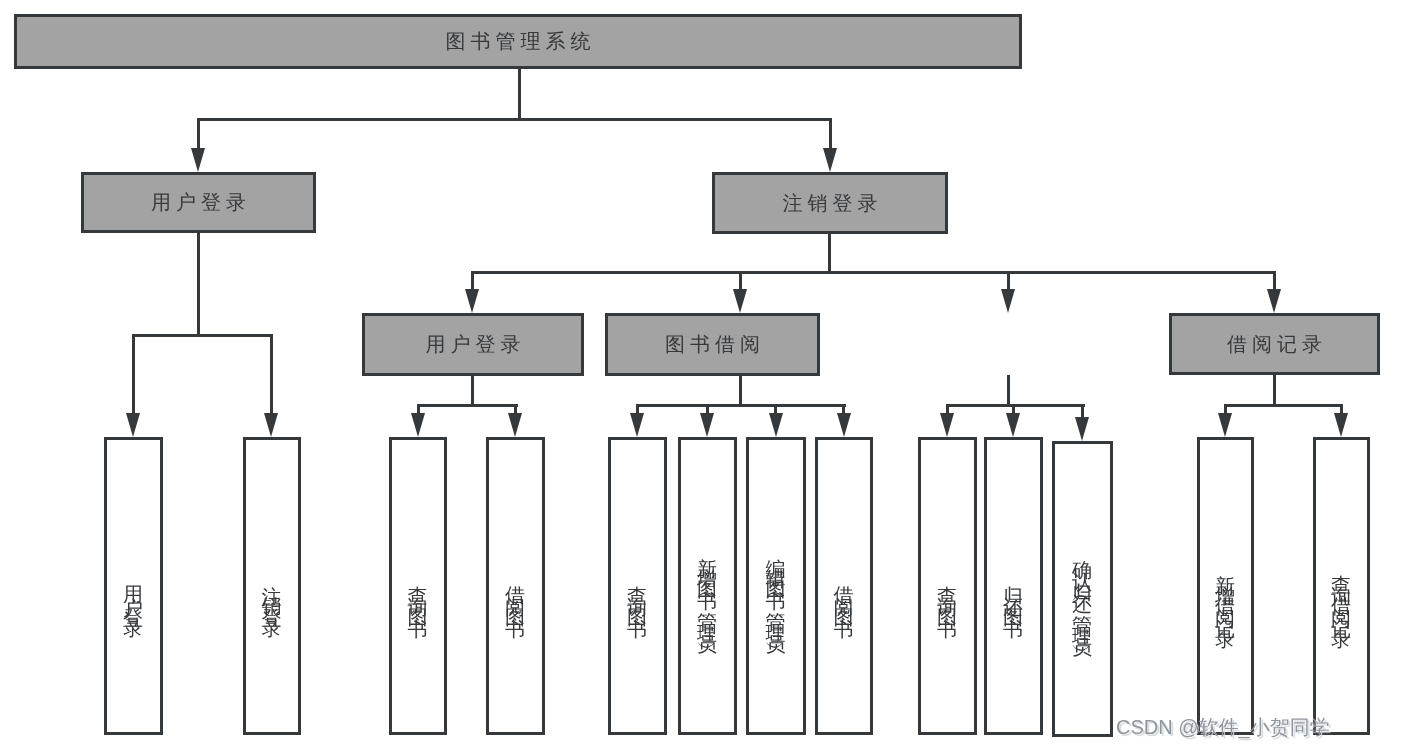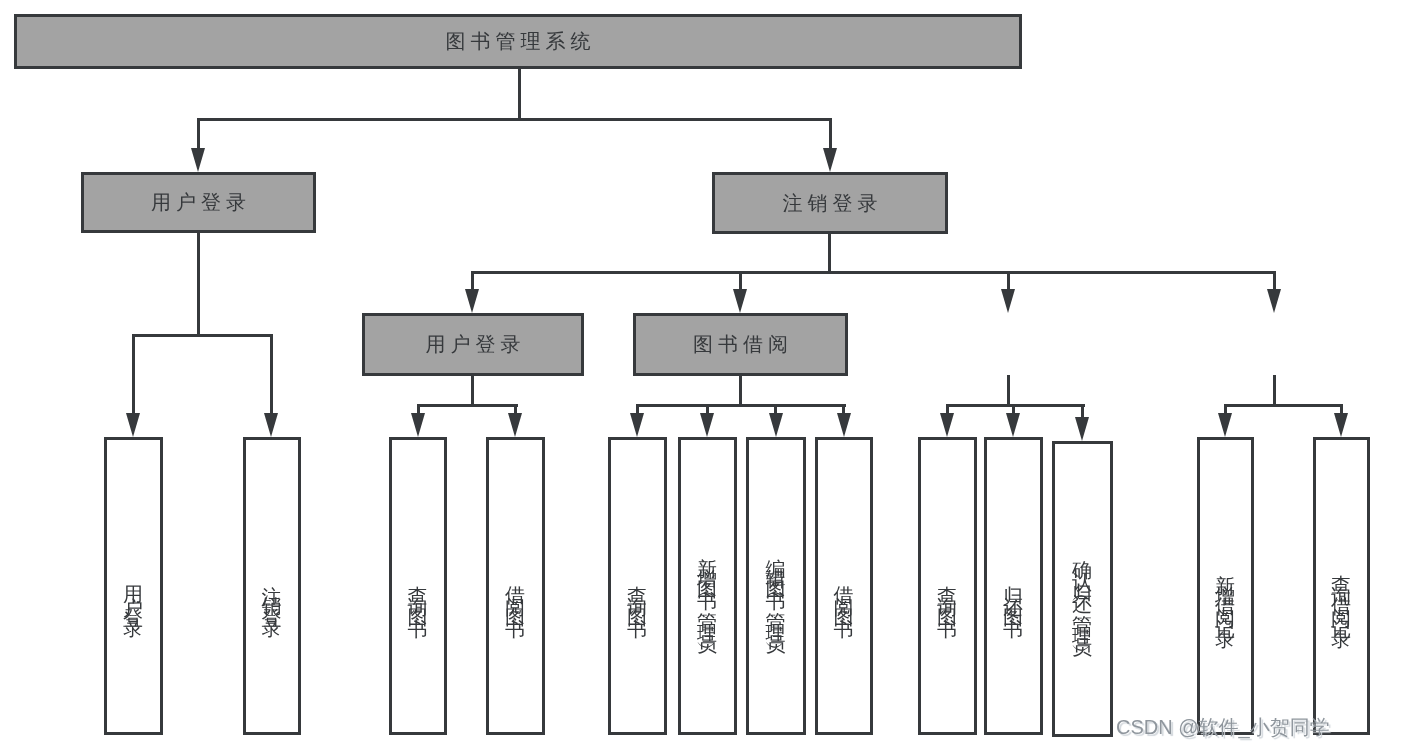--- a/index.html
+++ b/index.html
@@ -86,21 +86,22 @@
   <div class="vl" style="left:471px;top:271px;width:3px;height:22px;"></div>
   <div class="arr" style="left:465px;top:289px;"></div>
   <div class="vl" style="left:739px;top:271px;width:3px;height:22px;"></div>
   <div class="arr" style="left:733px;top:289px;"></div>
   <div class="vl" style="left:1007px;top:271px;width:3px;height:22px;"></div>
   <div class="arr" style="left:1001px;top:289px;"></div>
   <div class="vl" style="left:1273px;top:271px;width:3px;height:22px;"></div>
   <div class="arr" style="left:1267px;top:289px;"></div>
 
   <div class="box" style="left:362px;top:313px;width:222px;height:63px;">用户登录</div>
-  <div class="box" style="left:633px;top:313px;width:215px;height:63px;">图书借阅</div>
+  <div class="box" style="left:605px;top:313px;width:215px;height:63px;">图书借阅</div>
+  <div class="box" style="left:1169px;top:313px;width:211px;height:62px;">借阅记录</div>
 
   <div class="vl" style="left:471px;top:376px;width:3px;height:31px;"></div>
   <div class="hl" style="left:417px;top:404px;width:101px;height:3px;"></div>
   <div class="vl" style="left:417px;top:404px;width:3px;height:12px;"></div>
   <div class="arr" style="left:411px;top:413px;"></div>
   <div class="vl" style="left:514px;top:404px;width:3px;height:12px;"></div>
   <div class="arr" style="left:508px;top:413px;"></div>
 
   <div class="vl" style="left:739px;top:376px;width:3px;height:31px;"></div>
   <div class="hl" style="left:636px;top:404px;width:210px;height:3px;"></div>

